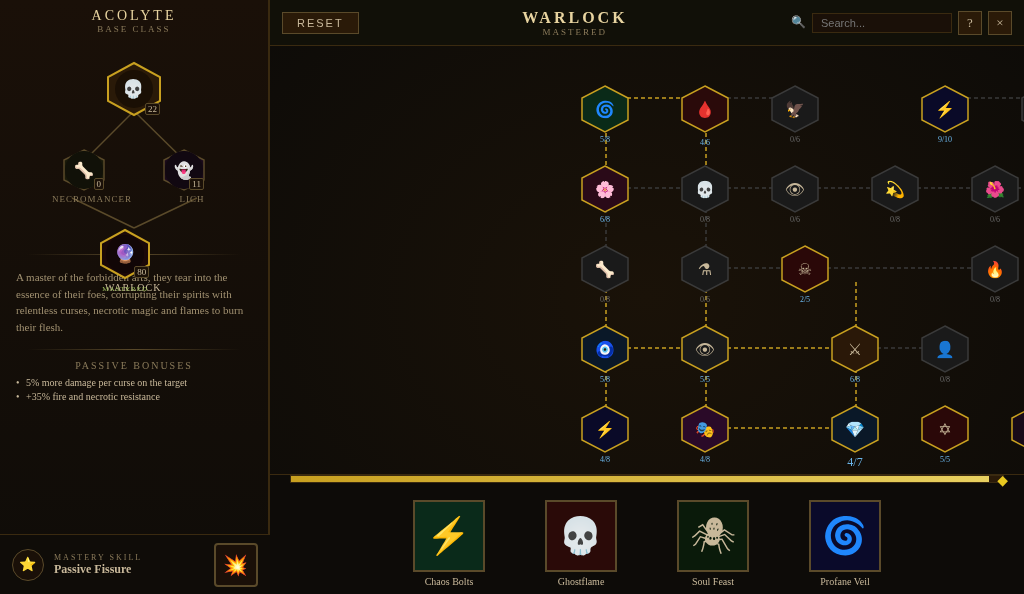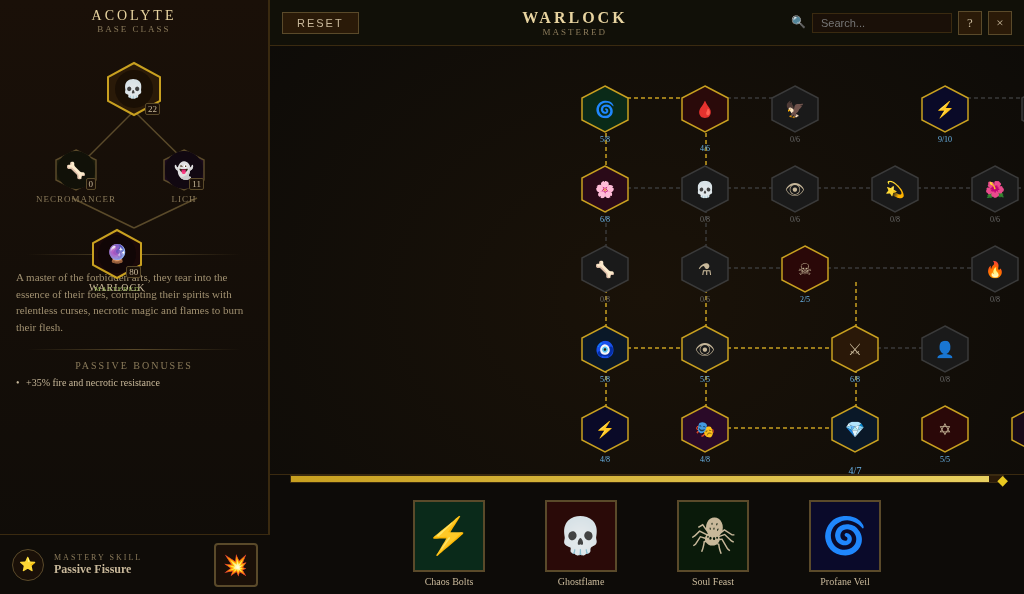--- a/index.html
+++ b/index.html
@@ -83,20 +83,21 @@
       z-index: 1;
     }
 
     .hex-label {
       font-size: 9px;
       color: #8a7a5a;
       text-transform: uppercase;
       letter-spacing: 1px;
       margin-top: 2px;
       text-align: center;
+      margin-left: 16px;
     }
 
     .level-badge {
       position: absolute;
       bottom: 2px;
       right: 2px;
       background: #1a1008;
       border: 1px solid #5a4a2a;
       border-radius: 2px;
       font-size: 9px;
@@ -454,20 +455,21 @@
   </div>
 
   <div class="divider"></div>
 
   <div class="description">A master of the forbidden arts, they tear into the essence of their foes, corrupting their spirits with relentless curses, necrotic magic and flames to burn their flesh.</div>
 
   <div class="divider"></div>
 
   <div class="passive-bonuses">
     <div class="passive-title">Passive Bonuses</div>
+    <div class="passive-item">5% more damage per curse on the target</div>
     <div class="passive-item">+35% fire and necrotic resistance</div>
   </div>
 
   <div class="mastery-skill-bar">
     <div style="width:32px;height:32px;background:#1a1008;border:1px solid #5a4a2a;border-radius:50%;display:flex;align-items:center;justify-content:center;font-size:14px;">⭐</div>
     <div class="mastery-info">
       <div class="mastery-label">Mastery Skill</div>
       <div class="mastery-name">Passive Fissure</div>
     </div>
     <div class="mastery-icon">
@@ -539,21 +541,21 @@
     </div>
     <span class="hex-count count-active" style="font-size:8px;margin-top:1px;color:#6ab4e8;">5/8</span>
   </div>
         <div class="hex-node" style="left: 410px; top: 10px; position: absolute; display: flex; flex-direction: column; align-items: center; cursor: pointer;">
     <div style="position:relative;width:50px;height:50px;display:flex;align-items:center;justify-content:center;">
       <svg width="50" height="50" viewBox="0 0 50 50" style="position:absolute;top:0;left:0;">
         <polygon points="25,2 48,14 48,36 25,48 2,36 2,14" fill="#2a0a0a" stroke="#c8a020" stroke-width="1.5"></polygon>
       </svg>
       <span style="font-size:16px;z-index:2;position:relative;">🩸</span>
     </div>
-    <span class="hex-count count-active" style="font-size:8px;margin-top:10px;color:#6ab4e8;">4/6</span>
+    <span class="hex-count count-active" style="font-size:8px;margin-top:4px;color:#6ab4e8;">4/6</span>
   </div>
         <div class="hex-node" style="left: 500px; top: 10px; position: absolute; display: flex; flex-direction: column; align-items: center; cursor: pointer;">
     <div style="position:relative;width:50px;height:50px;display:flex;align-items:center;justify-content:center;">
       <svg width="50" height="50" viewBox="0 0 50 50" style="position:absolute;top:0;left:0;">
         <polygon points="25,2 48,14 48,36 25,48 2,36 2,14" fill="#1a1a1a" stroke="#3a3a3a" stroke-width="1.5"></polygon>
       </svg>
       <span style="font-size:16px;z-index:2;position:relative;">🦅</span>
     </div>
     <span class="hex-count " style="font-size:8px;margin-top:1px;color:#6a6a6a;">0/6</span>
   </div>
@@ -710,21 +712,21 @@
     </div>
     <span class="hex-count count-active" style="font-size:8px;margin-top:1px;color:#6ab4e8;">4/8</span>
   </div>
         <div class="hex-node" style="left: 560px; top: 330px; position: absolute; display: flex; flex-direction: column; align-items: center; cursor: pointer;">
     <div style="position:relative;width:50px;height:50px;display:flex;align-items:center;justify-content:center;">
       <svg width="50" height="50" viewBox="0 0 50 50" style="position:absolute;top:0;left:0;">
         <polygon points="25,2 48,14 48,36 25,48 2,36 2,14" fill="#0a1828" stroke="#c8a020" stroke-width="1.5"></polygon>
       </svg>
       <span style="font-size:16px;z-index:2;position:relative;">💎</span>
     </div>
-    <span class="hex-count count-active" style="font-size:10px;margin-top:11px;color:#6ab4e8;">4/7</span>
+    <span class="hex-count count-active" style="font-size:12px;margin-top:1px;color:#6ab4e8;">4/7</span>
   </div>
         <div class="hex-node" style="left: 650px; top: 330px; position: absolute; display: flex; flex-direction: column; align-items: center; cursor: pointer;">
     <div style="position:relative;width:50px;height:50px;display:flex;align-items:center;justify-content:center;">
       <svg width="50" height="50" viewBox="0 0 50 50" style="position:absolute;top:0;left:0;">
         <polygon points="25,2 48,14 48,36 25,48 2,36 2,14" fill="#2a0808" stroke="#c8a020" stroke-width="1.5"></polygon>
       </svg>
       <span style="font-size:16px;z-index:2;position:relative;">✡</span>
     </div>
     <span class="hex-count count-max" style="font-size:8px;margin-top:1px;color:#6ab4e8;">5/5</span>
   </div>

